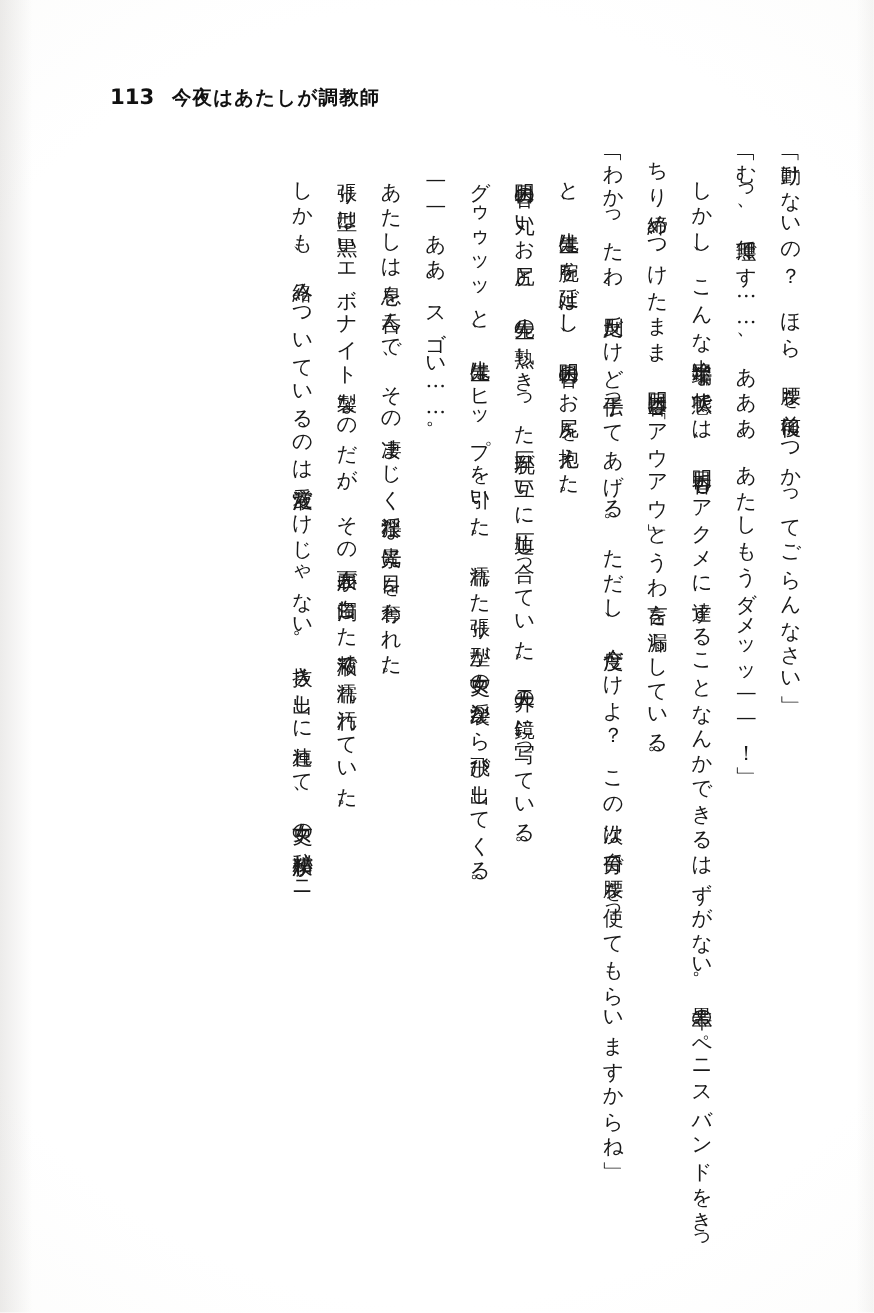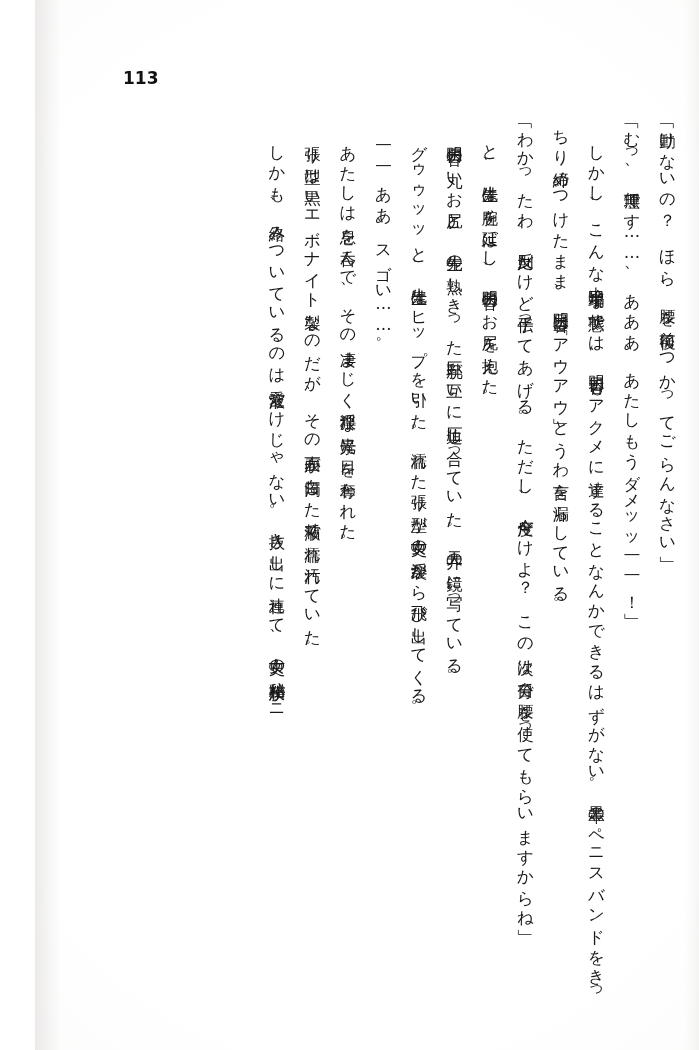--- a/index.html
+++ b/index.html
@@ -15,21 +15,20 @@
     color: #1a1a1a;
     position: relative;
   }
 
   
   #page {
     position: absolute;
     inset: 0;
     background:
       radial-gradient(ellipse 120% 90% at 50% 50%, #ffffff 55%, #fbfbfa 78%, #f4f3f1 100%);
-    margin-left: 35px;
   }
 
   
   #page::before {
     content: "";
     position: absolute;
     left: 0; top: 0; bottom: 0;
     width: 26px;
     background: linear-gradient(to right, rgba(170,165,160,0.22), rgba(255,255,255,0));
     pointer-events: none;
@@ -93,20 +92,21 @@
     text-indent: 1em;
   }
 </style>
 </head>
 <body>
 
 <div id="page">
 
   <div id="runninghead">
     <span class="pagenum">113</span>
+    <span class="headtitle">今夜はあたしが調教師</span>
   </div>
 
   <div id="body-text">
     <p>「動けないの？　ほら、腰を前後につかってごらんなさい」</p>
     <p>「むっ、無理です……、あああ、あたしもうダメッッ——！」</p>
     <p class="indent">しかし、こんな中途半端な状態では、明日香もアクメに達することなんかできるはずがない。黒革のペニスバンドをきっちり締めつけたまま、明日香は「アウアウ」とうわ言を漏らしている。</p>
     <p>「わかったわ。反則だけど手伝ってあげる。ただし、今度だけよ？　この次は自分で腰を使ってもらいますからね」</p>
     <p class="indent">と、先生は腕を延ばし、明日香のお尻を抱えた。</p>
     <p class="indent">明日香の丸いお尻と、先生の熟しきった巨乳が互いに圧迫し合っていた。天井の鏡に写っている。</p>
     <p class="indent">グゥゥッッと、先生はヒップを引いた。濡れた張り型が女史の淫裂から飛び出してくる。</p>

